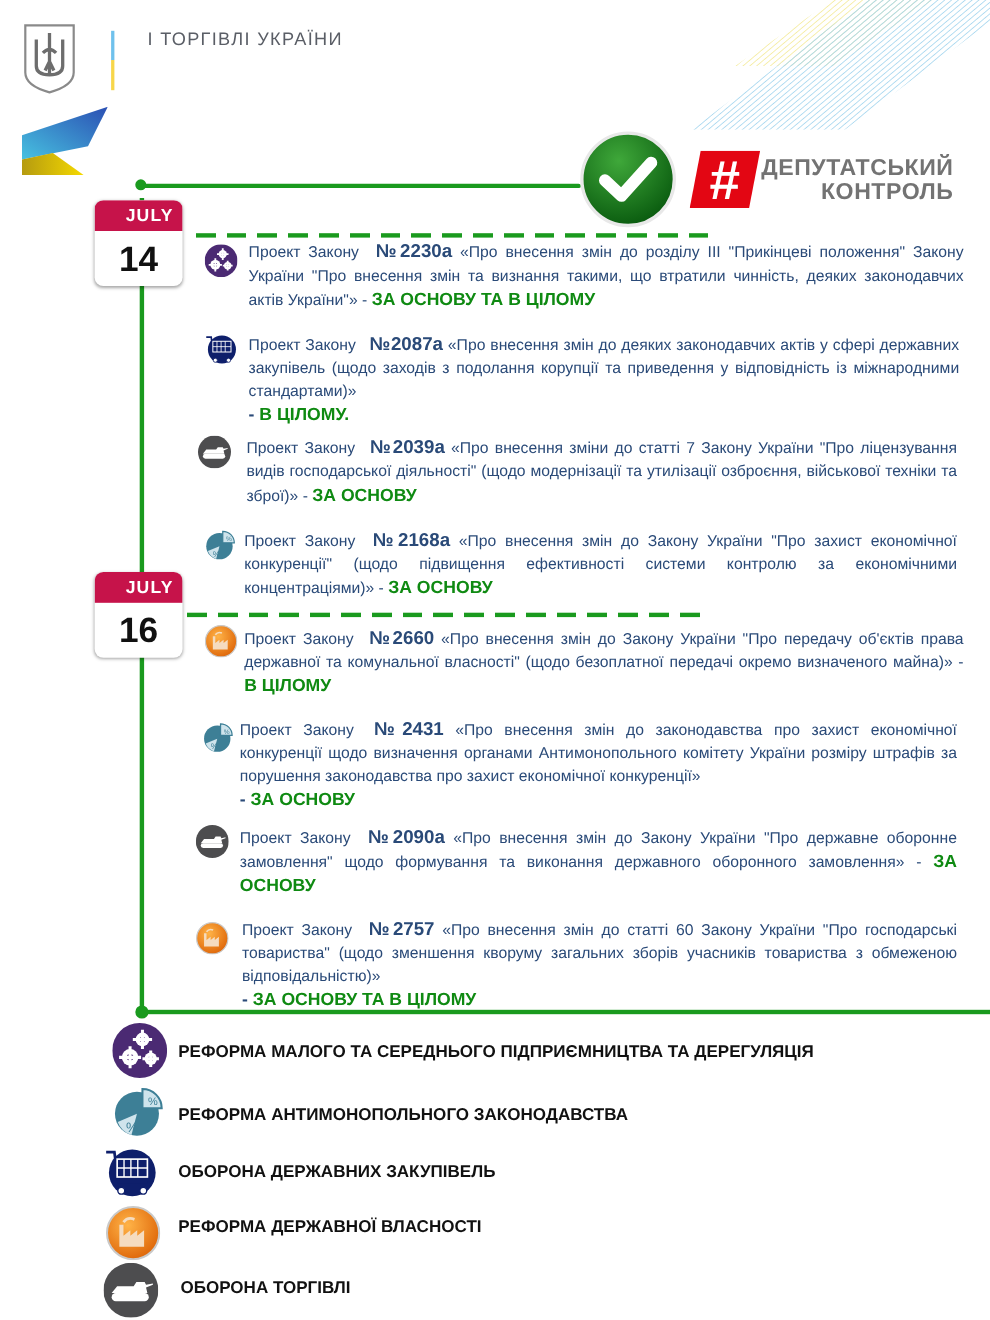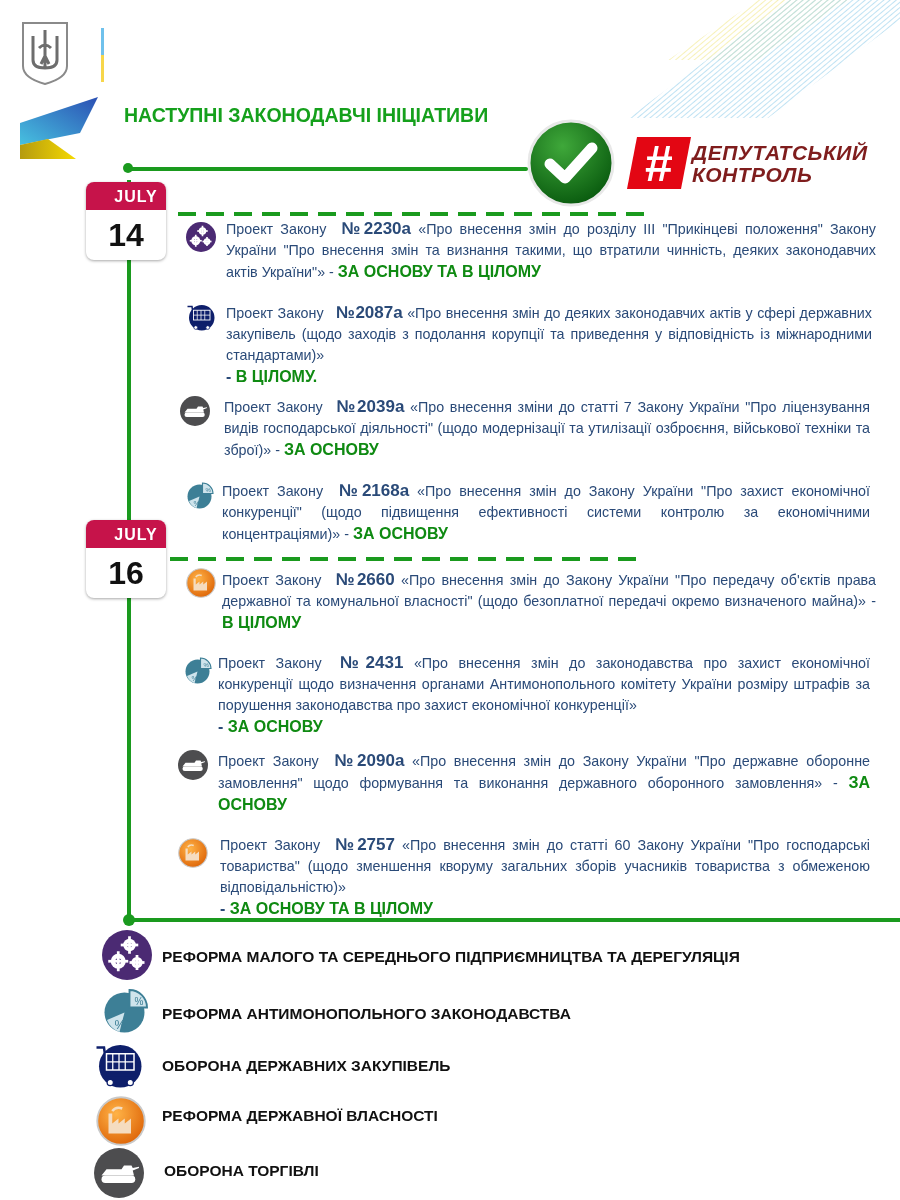--- a/index.html
+++ b/index.html
@@ -9,21 +9,21 @@
   .coat { left:20px; top:20px; width:50px; height:66px; }
   .vbar { left:101px; top:28px; width:3px; height:54px; background:linear-gradient(#6fc1ec 0 50%, #f7d64a 50% 100%); }
   .ministry { left:134px; top:27px; color:#5a5e66; font-size:16.5px; line-height:19px; letter-spacing:1.2px; }
   .stripes { left:628px; top:0; width:272px; height:118px; }
   .ribbon { left:18px; top:97px; width:80px; height:62px; }
   .headline { left:124px; top:102px; color:#15a01c; font-weight:bold; font-size:19.5px; line-height:27px; }
   .hline { left:128px; top:167px; width:400px; height:4px; background:#1a9a1e; border-radius:2px; }
   .hdot { left:123px; top:163px; width:10px; height:10px; border-radius:50%; background:#1a9a1e; }
   .check { left:526px; top:118px; width:90px; height:90px; }
   .dk-logo { left:627px; top:137px; width:64px; height:52px; }
-  .dk-text { left:692px; top:142px; font-weight:bold; font-style:italic; font-size:21px; line-height:22px; color:#7f1d1d; letter-spacing:0.5px; }
+  .dk-text { left:692px; top:142px; font-weight:bold; font-size:21px; line-height:22px; color:#737373; letter-spacing:0.5px;text-align:right; }
   
   .vline { left:127px; top:180px; width:4px; height:740px; background:#1a9a1e; }
   .hline-bottom { left:127px; top:918px; width:773px; height:4px; background:#1a9a1e; }
   .bdot { left:123px; top:914px; width:12px; height:12px; border-radius:50%; background:#1a9a1e; }
   .dash { height:4px; background:repeating-linear-gradient(90deg, #1a9a1e 0 18px, transparent 18px 28px); }
   .dash1 { left:178px; top:212px; width:470px; }
   .dash2 { left:170px; top:557px; width:470px; }
   .cal { width:80px; background:#fff; border-radius:8px; box-shadow:0 1px 3px rgba(0,0,0,.35); overflow:hidden; }
   .cal1 { left:86px; top:182px; }
   .cal2 { left:86px; top:520px; }
@@ -104,20 +104,21 @@
     </symbol>
   </defs>
 </svg>
 
 <svg class="abs coat" viewBox="0 0 50 66">
   <path d="M3 3 H47 V46 Q47 58 25 64 Q3 58 3 46 Z" fill="#fff" stroke="#8a8a8a" stroke-width="2"></path>
   <path d="M25 10 V48 M13 16 V40 Q13 48 25 48 Q37 48 37 40 V16 M19 28 Q25 22 31 28 M25 36 L21 44 M25 36 L29 44" stroke="#6d6d6d" stroke-width="3" fill="none"></path>
 </svg>
 <div class="abs vbar"></div>
 <div class="abs ministry">
+  <div>І ТОРГІВЛІ УКРАЇНИ</div>
 </div>
 <svg class="abs stripes" viewBox="0 0 272 118">
   <defs>
     <pattern id="py" width="4" height="4" patternUnits="userSpaceOnUse" patternTransform="rotate(-40)">
         <line x1="0" y1="0" x2="4" y2="0" stroke="#f5eca0" stroke-width="1.5"></line>
       </pattern>
     <pattern id="pb" width="4" height="4" patternUnits="userSpaceOnUse" patternTransform="rotate(-40)">
         <line x1="0" y1="0" x2="4" y2="0" stroke="#a9d8ef" stroke-width="1.5"></line>
       </pattern>
   </defs>
@@ -132,21 +133,20 @@
       </linearGradient>
     <linearGradient id="ry" x1="0" y1="0" x2="1" y2="0">
         <stop offset="0" stop-color="#b59b10"></stop>
         <stop offset="1" stop-color="#f5d900"></stop>
       </linearGradient>
   </defs>
   <path d="M2 26 L80 0 L62 36 L2 48 Z" fill="url(#rb)"></path>
   <path d="M2 48 L30 42 L58 62 L2 62 Z" fill="url(#ry)"></path>
 </svg>
 <div class="abs headline">
-  <div>НАСТУПНІ ЗАКОНОДАВЧІ ІНІЦІАТИВИ</div>
 </div>
 <div class="abs hdot"></div>
 <div class="abs hline"></div>
 <svg class="abs check" viewBox="0 0 90 90">
   <circle cx="45" cy="45" r="42" fill="url(#gCheck)" stroke="#e8e8e8" stroke-width="3"></circle>
   <path d="M24 46 L39 60 L66 30" stroke="#fff" stroke-width="11" fill="none" stroke-linecap="round" stroke-linejoin="round"></path>
 </svg>
 <svg class="abs dk-logo" viewBox="0 0 64 52">
   <polygon points="10,0 64,0 54,52 0,52" fill="#e30613"></polygon>
   <text x="32" y="44" text-anchor="middle" font-size="50" font-weight="bold" fill="#fff" font-family="Liberation Sans, sans-serif">#</text>

